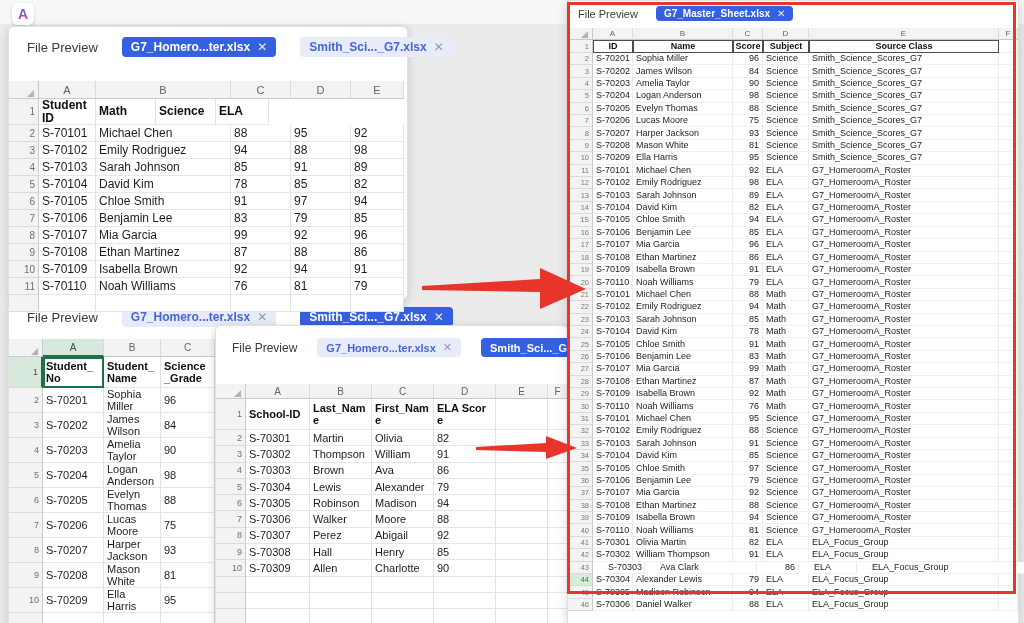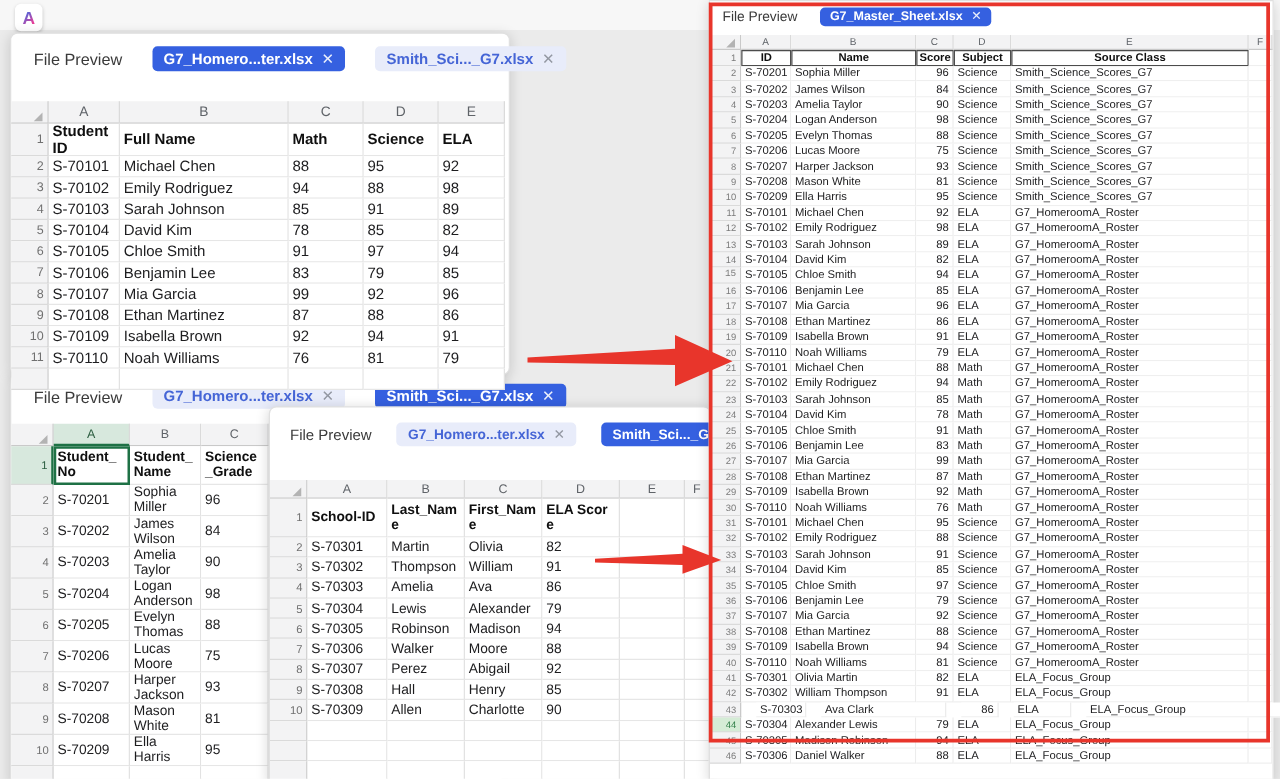--- a/index.html
+++ b/index.html
@@ -199,21 +199,20 @@
         </div>
         <div class="cl" style="width: 57px;">A</div>
         <div class="cl" style="width: 135px;">B</div>
         <div class="cl" style="width: 60px;">C</div>
         <div class="cl" style="width: 60px;">D</div>
         <div class="cl" style="width: 53px;">E</div>
       </div>
       <div class="sr" style="height: 26px;">
         <div class="rn" style="width: 30px;">1</div>
         <div class="cell hcell" style="width: 57px;">Student ID</div>
-        <div class="cell hcell" style="width: 135px;">Full Name</div>
         <div class="cell hcell" style="width: 60px;">Math</div>
         <div class="cell hcell" style="width: 60px;">Science</div>
         <div class="cell hcell" style="width: 53px;">ELA</div>
       </div>
       <div class="sr" style="height: 17px;">
         <div class="rn" style="width: 30px;">2</div>
         <div class="cell" style="width: 57px;">S-70101</div>
         <div class="cell" style="width: 135px;">Michael Chen</div>
         <div class="cell" style="width: 60px;">88</div>
         <div class="cell" style="width: 60px;">95</div>
@@ -349,21 +348,21 @@
         <div class="cell" style="width: 64px;">S-70302</div>
         <div class="cell" style="width: 62px;">Thompson</div>
         <div class="cell" style="width: 62px;">William</div>
         <div class="cell" style="width: 62px;">91</div>
         <div class="cell" style="width: 52px;"></div>
         <div class="cell" style="width: 20px;"></div>
       </div>
       <div class="sr" style="height: 16.3px;">
         <div class="rn" style="width: 30px;">4</div>
         <div class="cell" style="width: 64px;">S-70303</div>
-        <div class="cell" style="width: 62px;">Amelia</div>
+        <div class="cell" style="width: 62px;">Brown</div>
         <div class="cell" style="width: 62px;">Ava</div>
         <div class="cell" style="width: 62px;">86</div>
         <div class="cell" style="width: 52px;"></div>
         <div class="cell" style="width: 20px;"></div>
       </div>
       <div class="sr" style="height: 16.3px;">
         <div class="rn" style="width: 30px;">5</div>
         <div class="cell" style="width: 64px;">S-70304</div>
         <div class="cell" style="width: 62px;">Lewis</div>
         <div class="cell" style="width: 62px;">Alexander</div>

